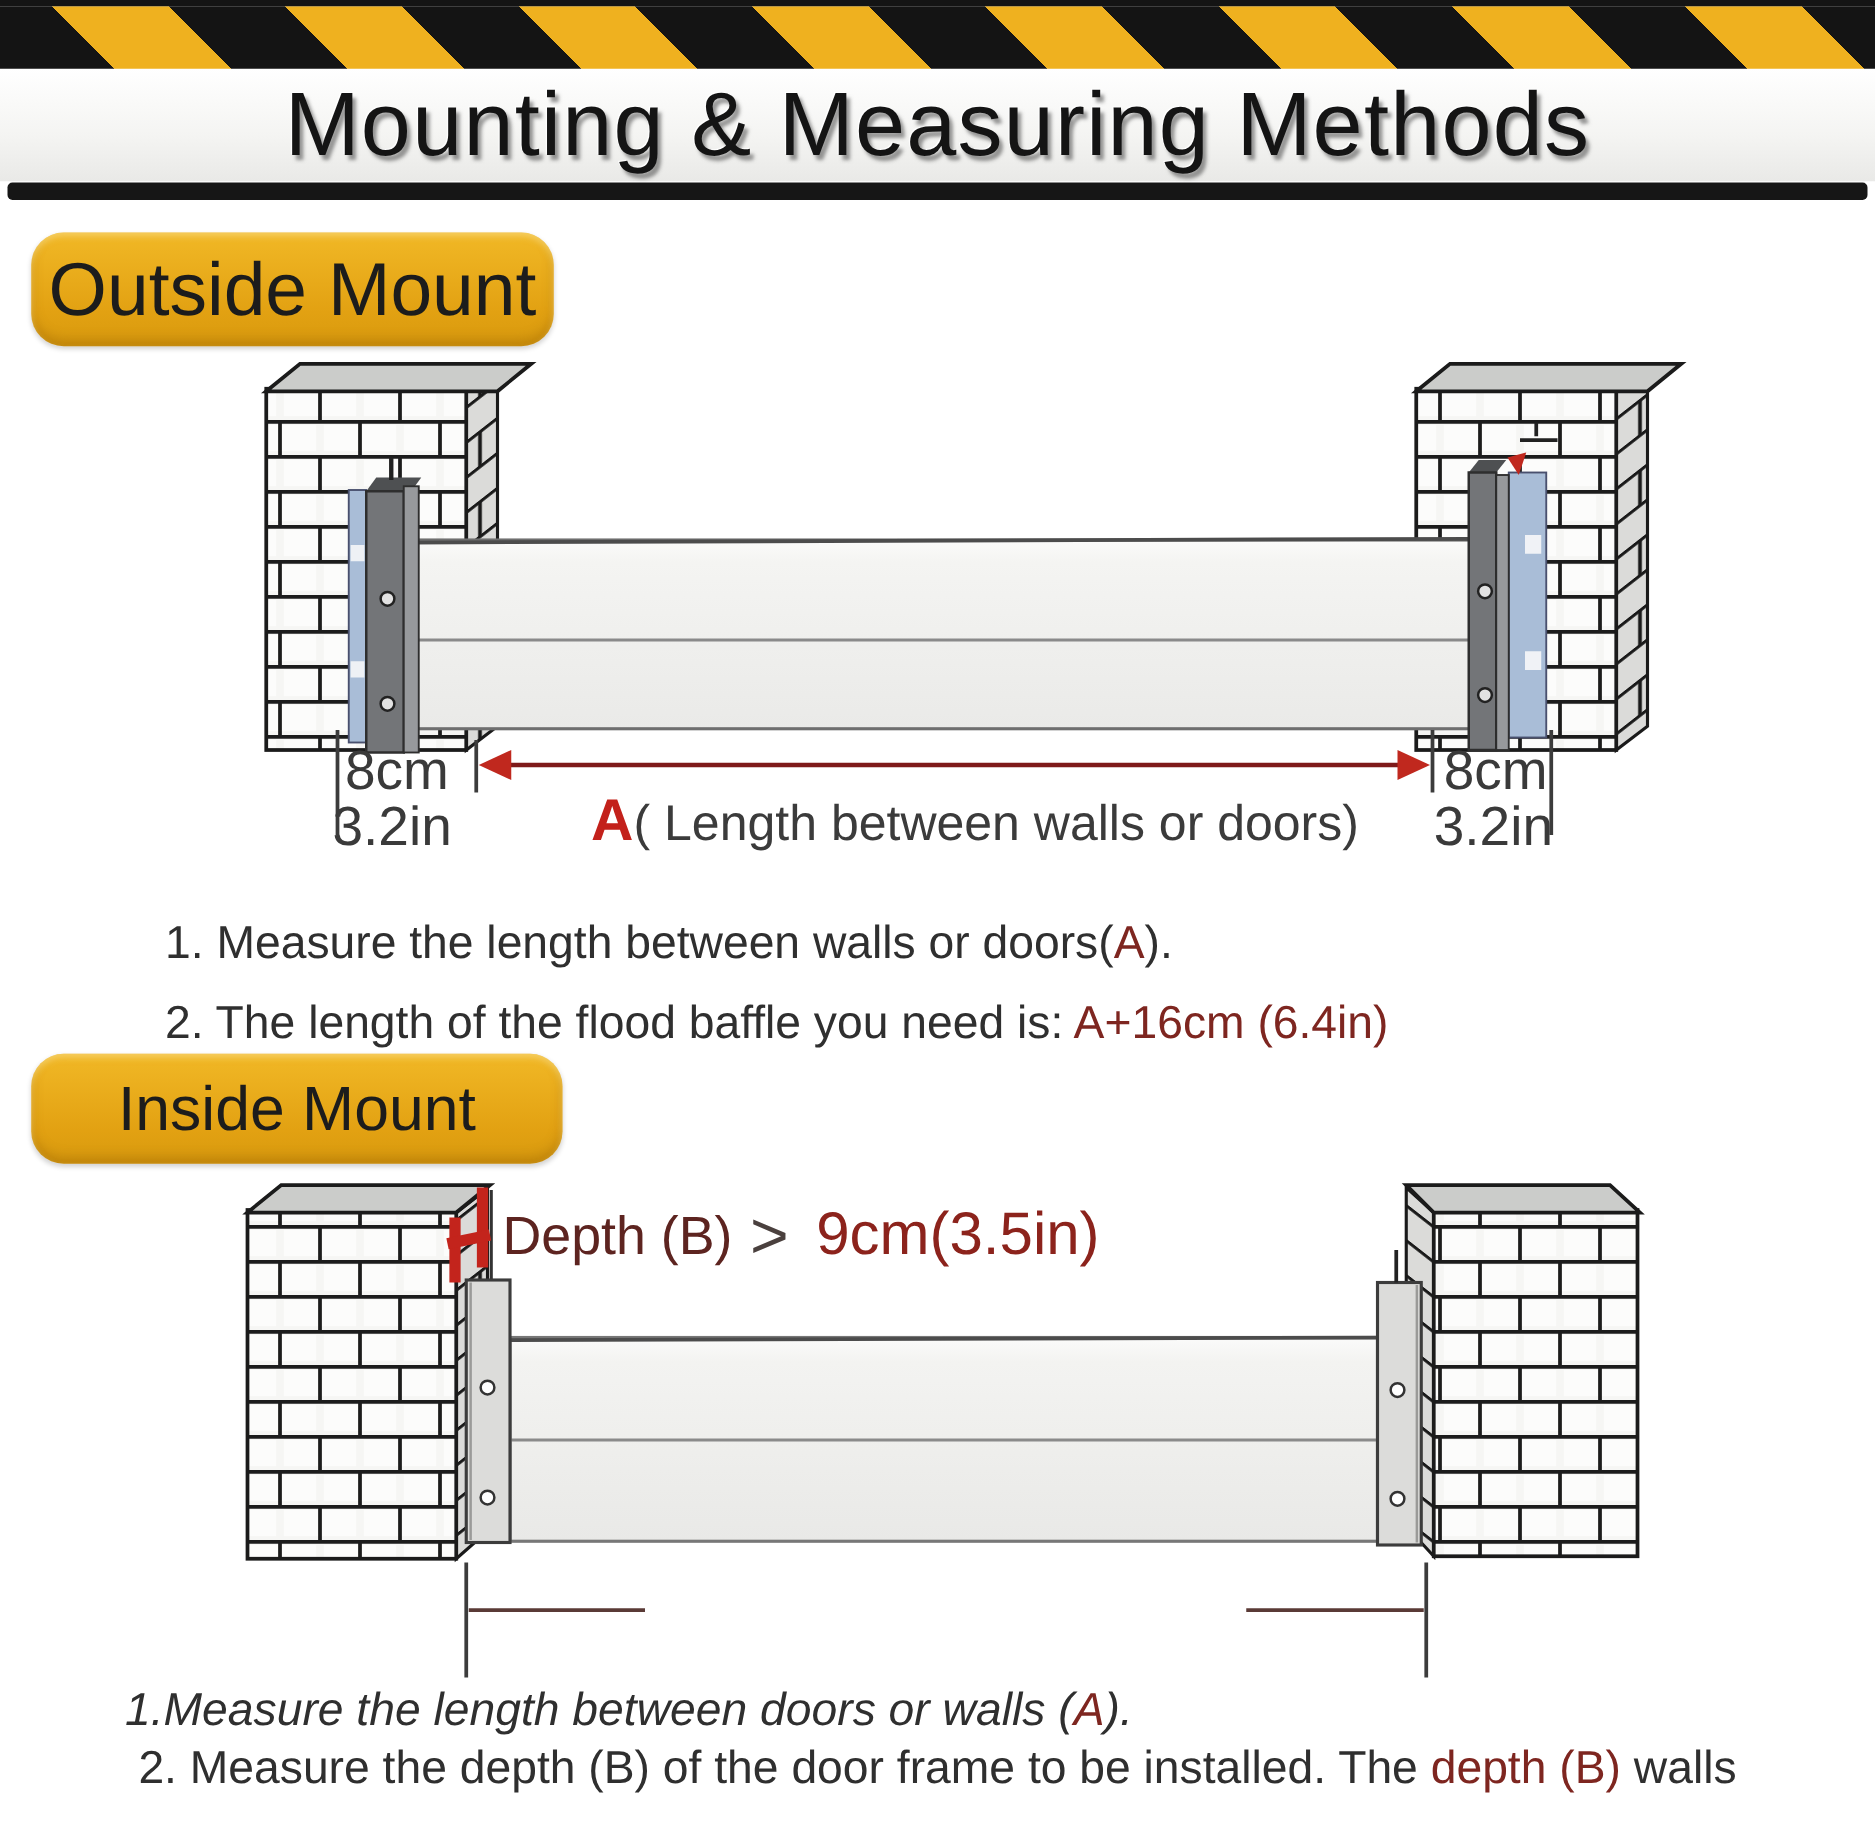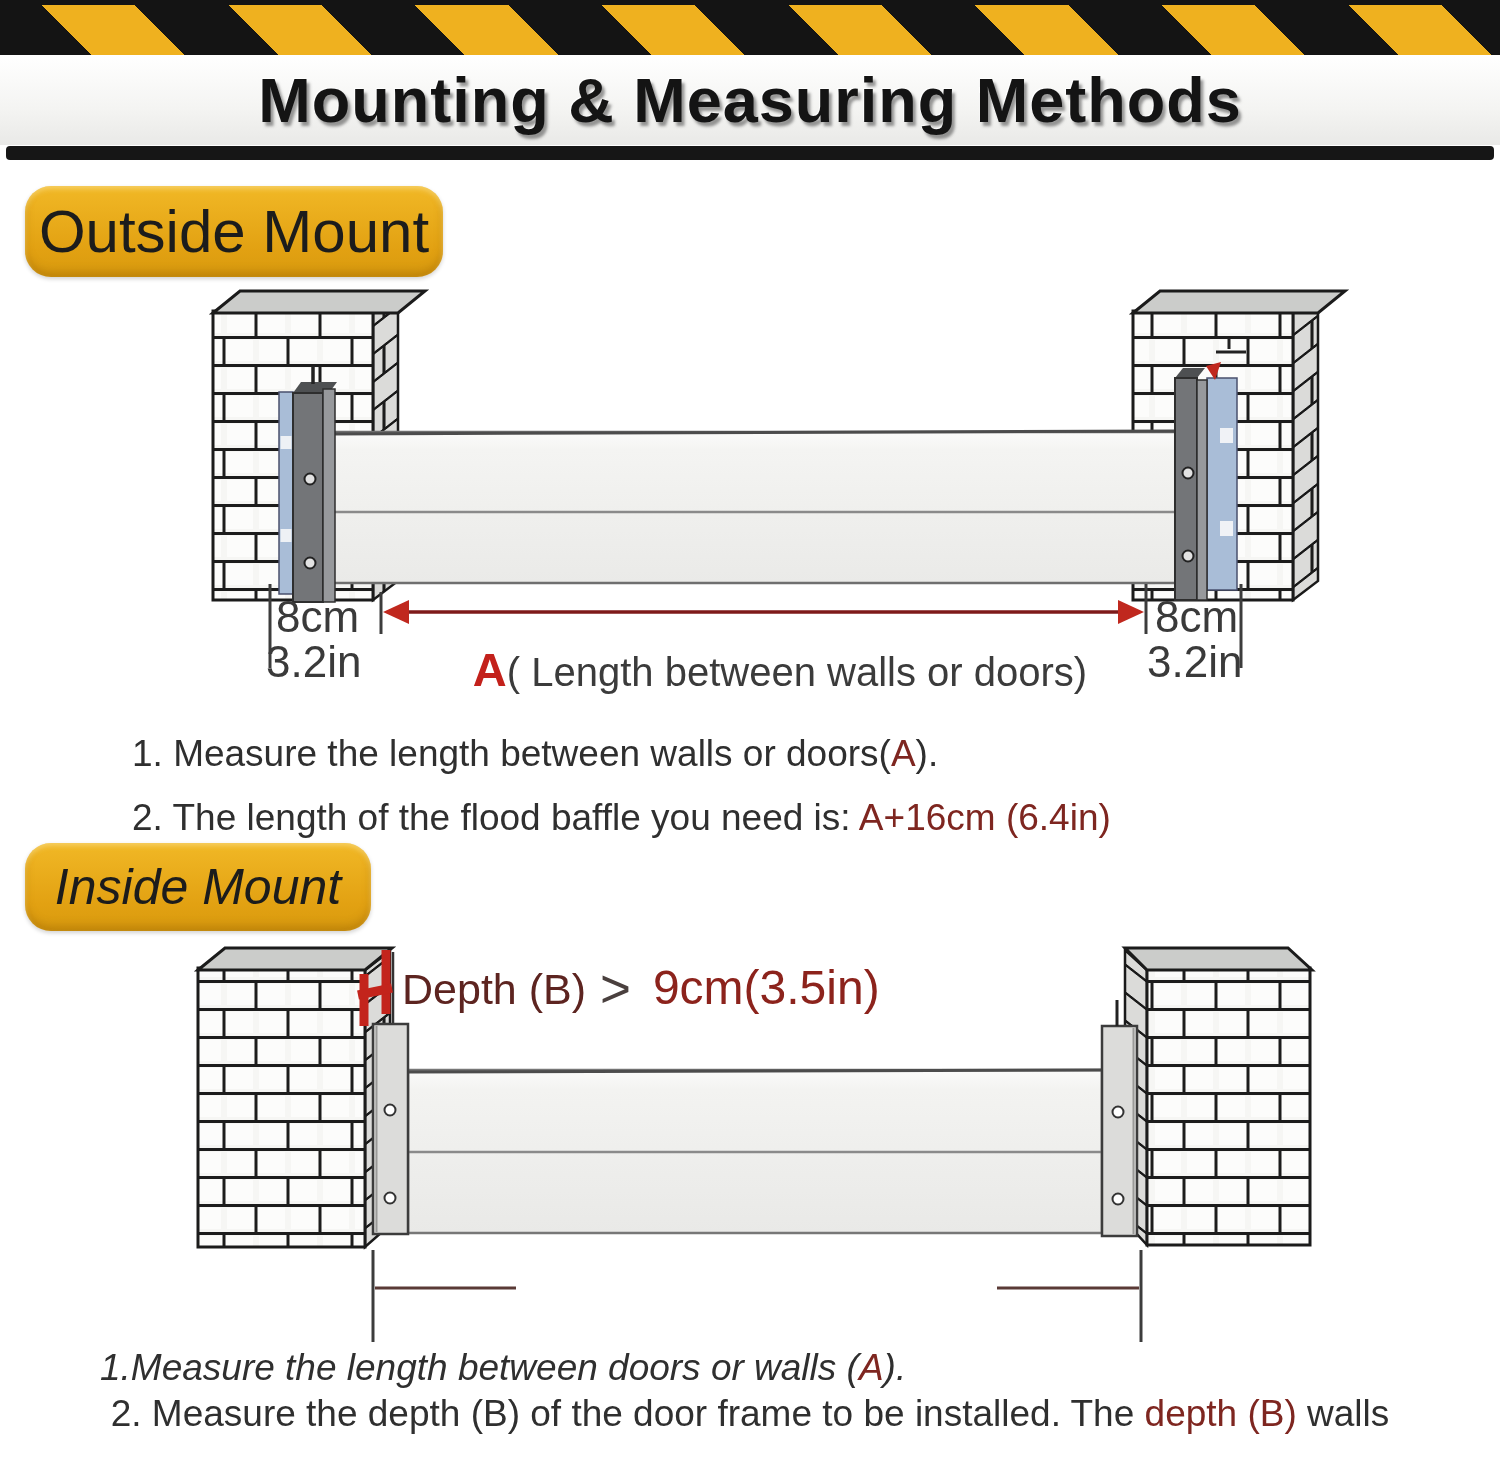--- a/index.html
+++ b/index.html
@@ -7,46 +7,46 @@
         font-family:"Liberation Sans","DejaVu Sans",sans-serif;color:#2e2e2e;}
 
   
   .tape{position:absolute;left:0;top:0;width:100%;height:52px;
         background:repeating-linear-gradient(45deg,#141414 0 66px,#efb11f 66px 132px);
         border-top:5px solid #141414;border-bottom:3px solid #d8a81e;
         box-shadow:0 4px 8px rgba(0,0,0,.30);}
   .title-band{position:absolute;left:0;top:55px;width:100%;height:90px;
         background:linear-gradient(180deg,#ffffff 0%,#f4f4f2 60%,#e9e9e7 100%);
         display:flex;align-items:center;justify-content:center;}
-  .title-band h1{margin:0;font-size:63px;font-weight:700;letter-spacing:1px;color:#141414;
+  .title-band h1{margin:0;font-size:72px;font-weight:400;letter-spacing:1px;color:#141414;
         text-shadow:3px 4px 3px rgba(70,70,70,.55), -1px -1px 0 rgba(255,255,255,.85);}
   .black-bar{position:absolute;left:6px;right:6px;top:146px;height:14px;background:#161616;border-radius:4px;}
 
   
   .badge{position:absolute;display:flex;align-items:center;justify-content:center;
          background:linear-gradient(180deg,#f1b826 0%,#e2a112 70%,#d89a0e 100%);
          border-radius:26px;color:#1c1c1c;
          box-shadow:inset 0 3px 5px rgba(255,230,150,.55), inset 0 -5px 9px rgba(140,90,0,.35), 0 2px 4px rgba(0,0,0,.18);}
   .badge span{white-space:nowrap;}
   .badge-outside{left:25px;top:186px;width:418px;height:91px;font-size:60px;}
-  .badge-inside{left:25px;top:843px;width:346px;height:88px;font-size:50px;font-style:italic;}
+  .badge-inside{left:25px;top:843px;width:425px;height:88px;font-size:50px;}
 
   
   .diag{position:absolute;left:150px;display:block;}
   .diag1{top:280px;width:1350px;height:420px;}
   .diag2{top:935px;width:1350px;height:418px;}
 
   
   .lab{position:absolute;white-space:nowrap;color:#343434;}
   .cm-lab{font-size:44px;line-height:1.0;color:#3a3a3a;}
   .l-8cm-L{left:276px;top:595px;}
   .l-32-L{left:266px;top:640px;}
   .l-8cm-R{left:1155px;top:595px;}
   .l-32-R{left:1147px;top:640px;}
-  .a-span{left:430px;top:642px;width:700px;text-align:center;font-size:40px;color:#3b3b3b;}
+  .a-span{left:430px;top:628px;width:700px;text-align:center;font-size:40px;color:#3b3b3b;}
   .a-span .red-var{color:#c3211b;font-weight:700;font-size:47px;}
   .len-custom{left:520px;top:1256px;width:470px;text-align:center;font-size:43px;color:#272727;}
   .depth-lab{left:402px;top:958px;font-size:43px;color:#5d2420;}
   .depth-lab .depth-gt{font-size:53px;color:#4a403e;vertical-align:-3px;padding:0 2px;}
   .depth-lab .depth-val{font-size:48px;color:#8c231c;margin-left:20px;}
 
   
   .instr{position:absolute;font-size:37px;line-height:1.38;color:#2f2f2f;white-space:nowrap;}
   .out-instr{left:132px;top:728px;}
   .out-instr .instr-line{margin-bottom:13px;}

